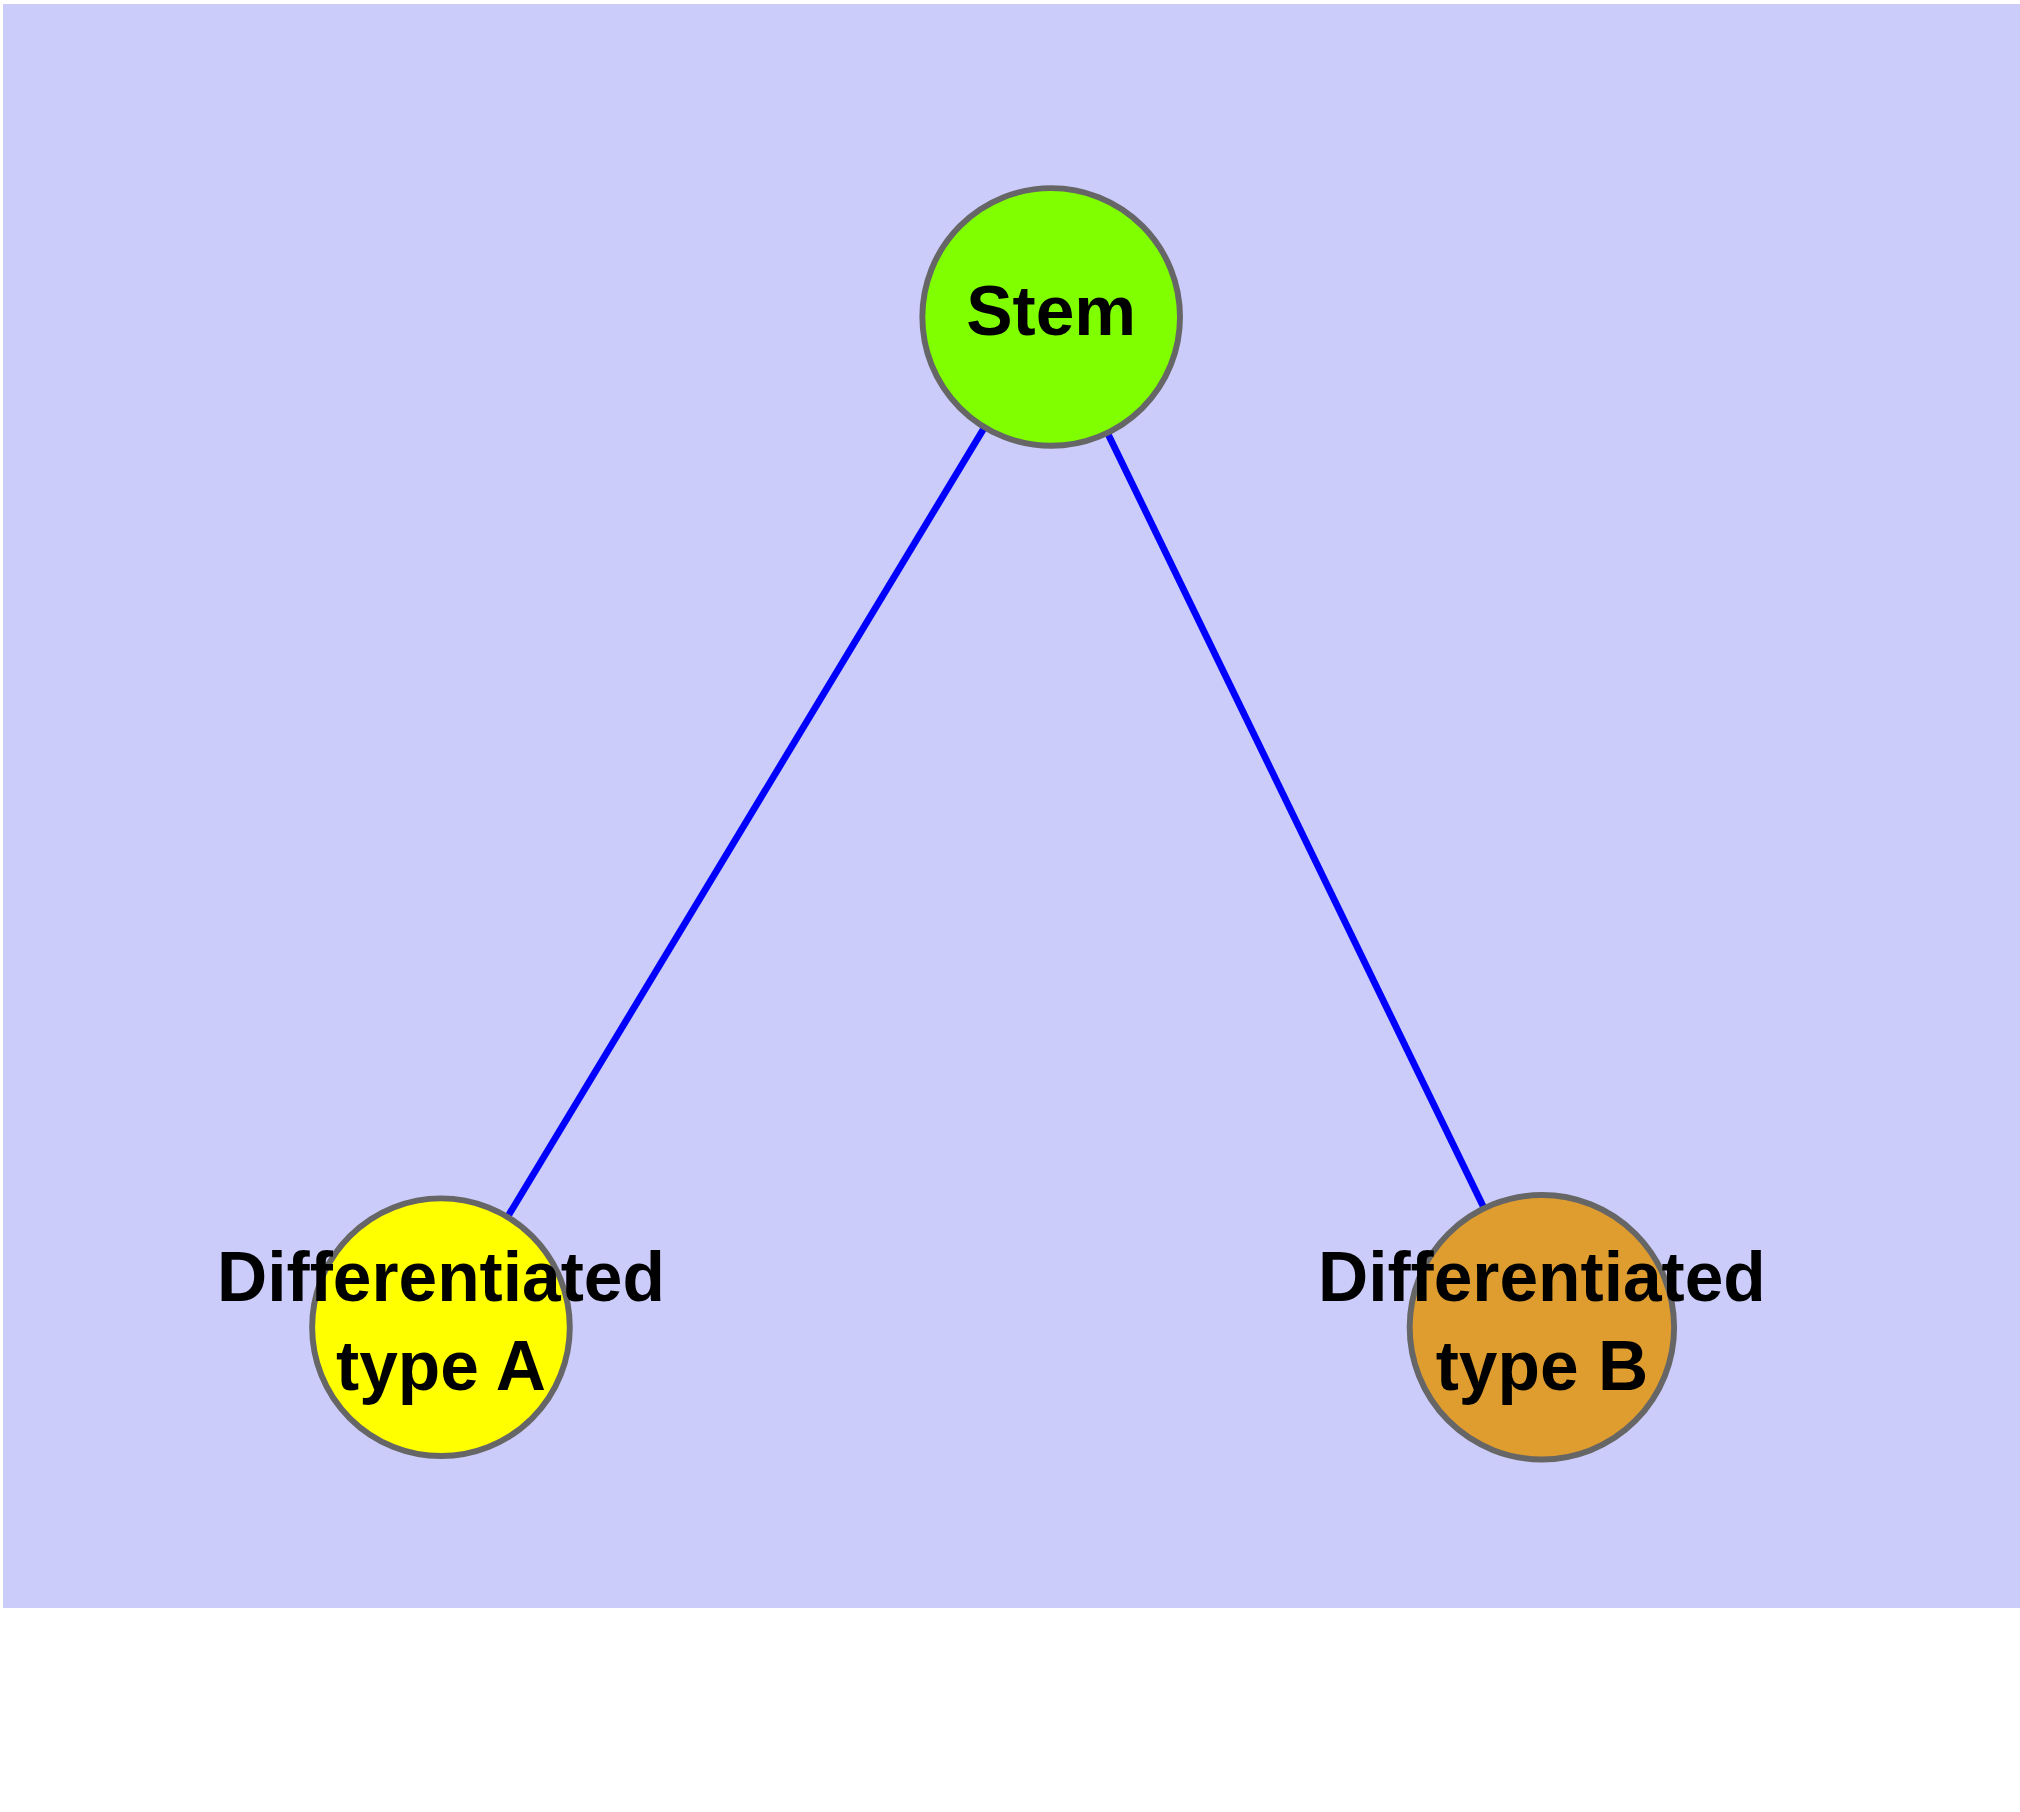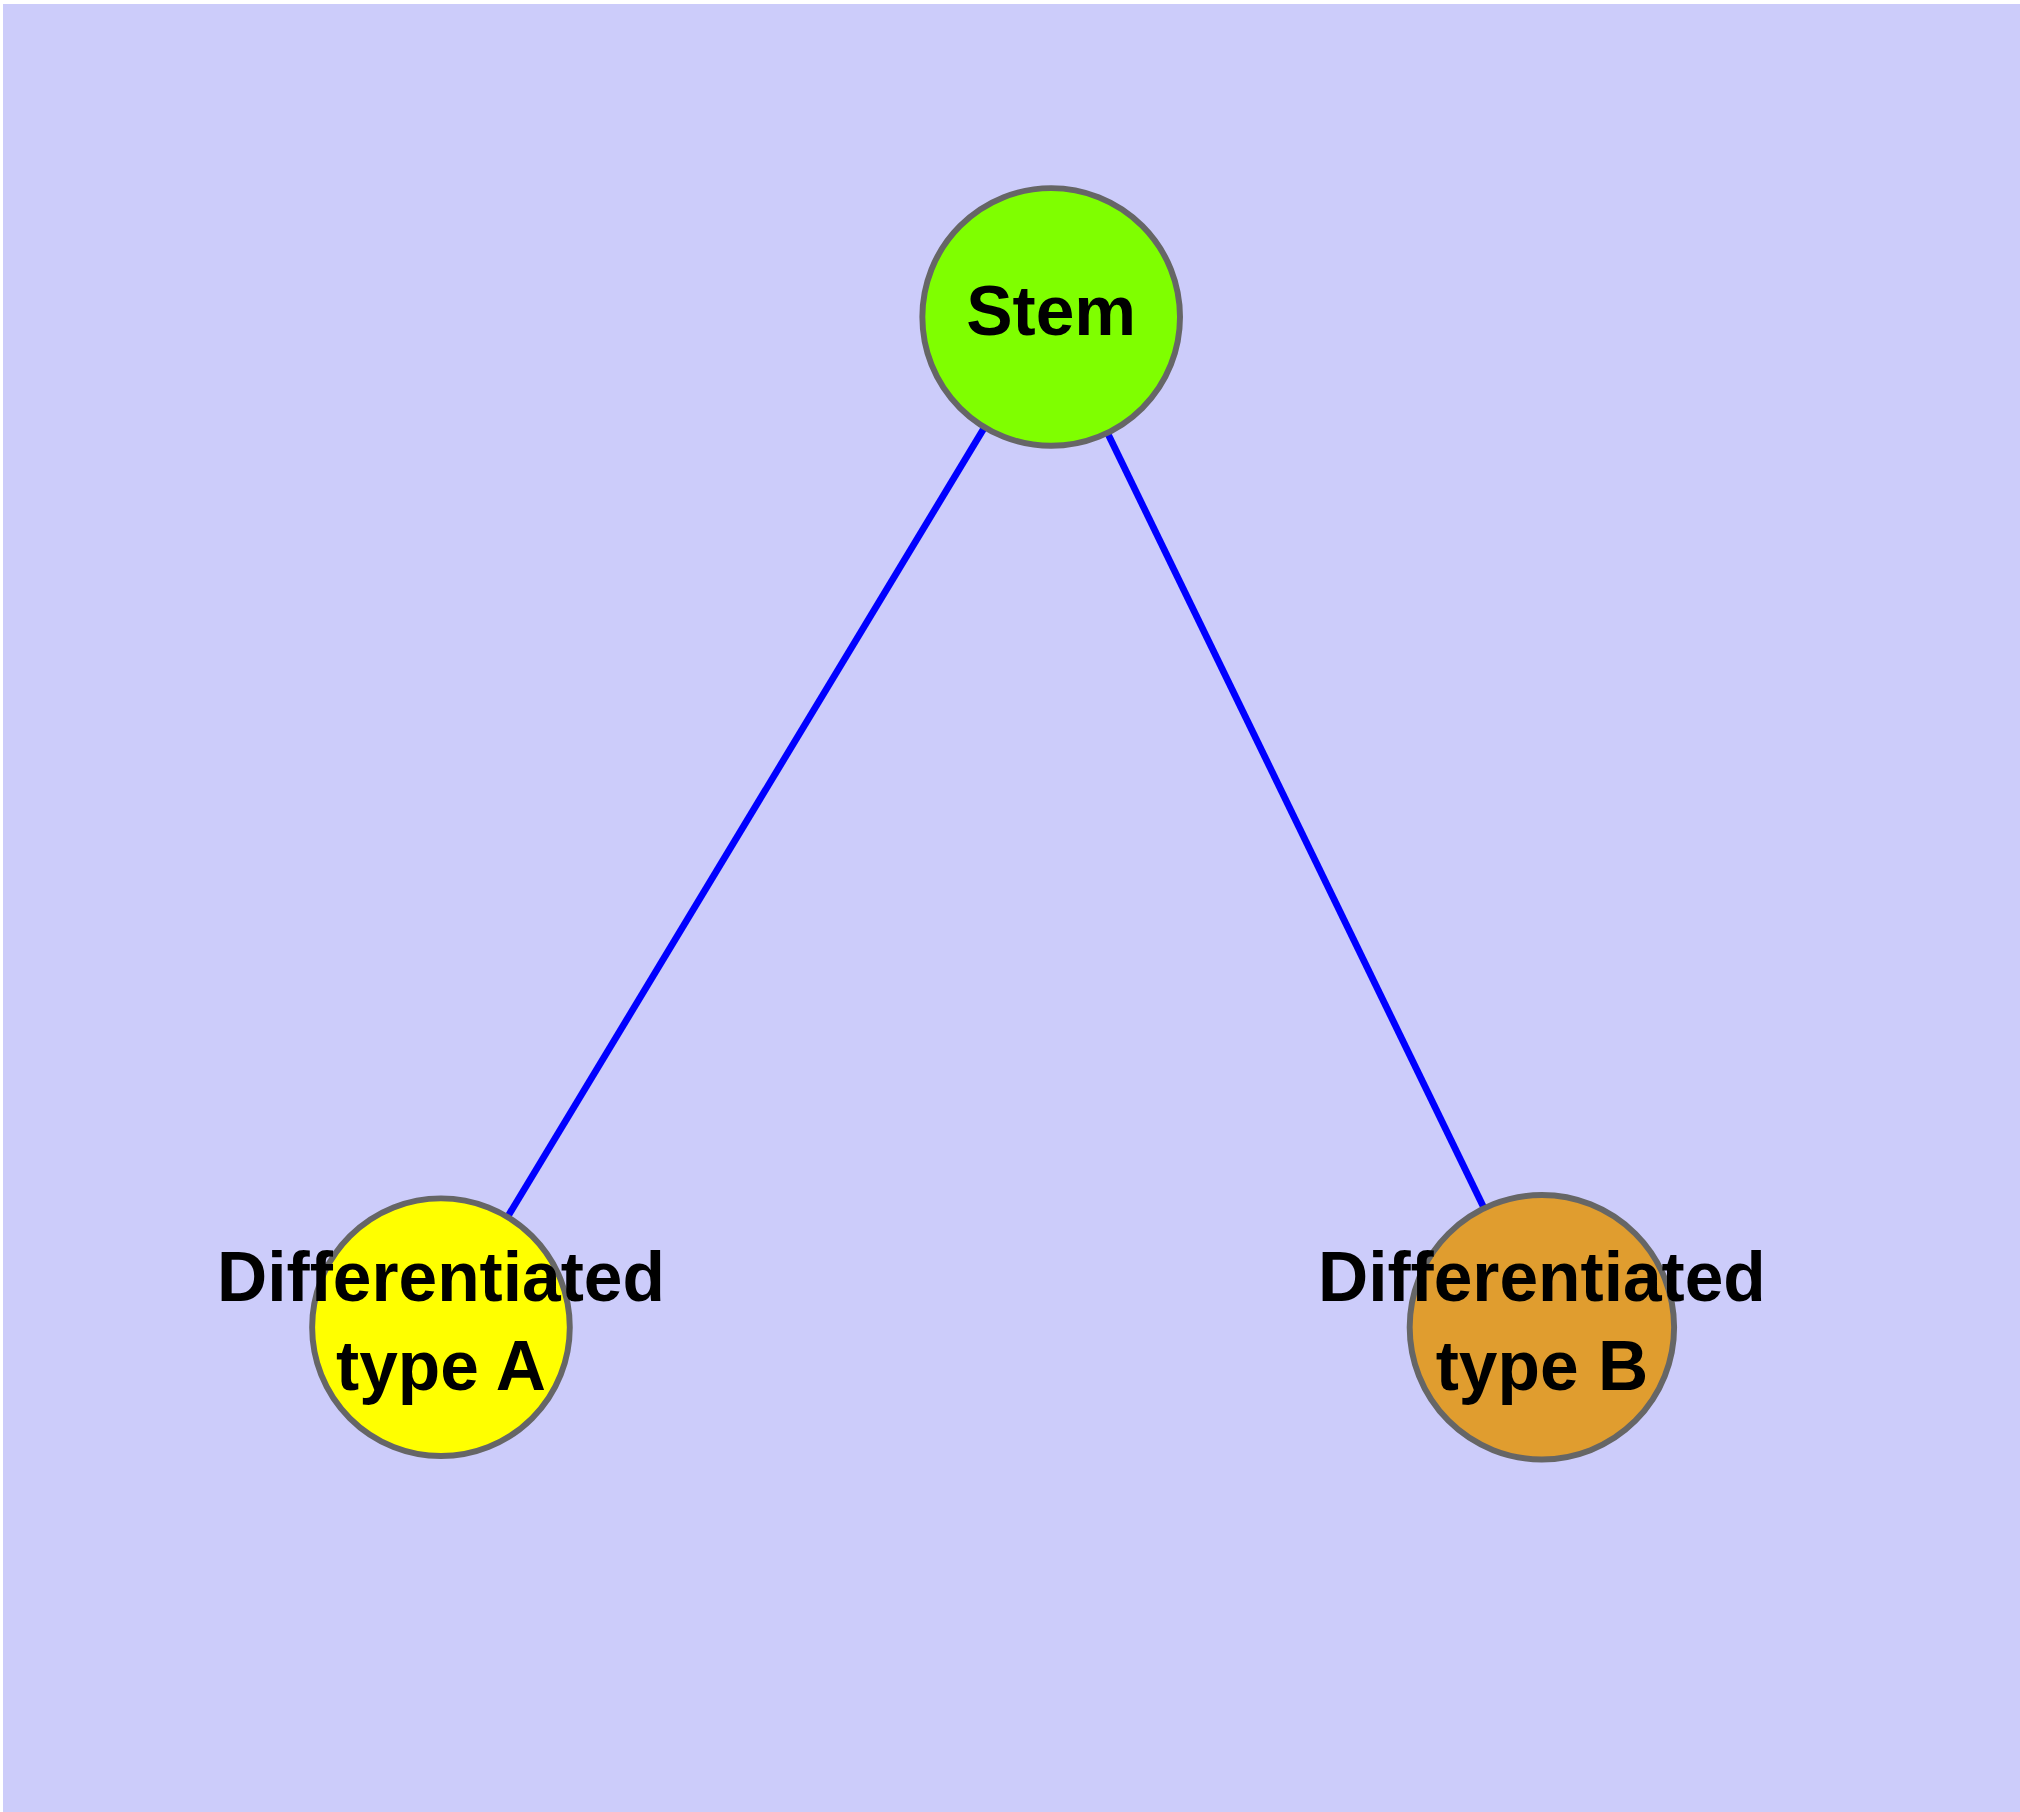--- a/index.html
+++ b/index.html
@@ -4,21 +4,21 @@
 <title>Cell Differentiation Graph</title>
 <style>
   html, body {
     margin: 0;
     padding: 0;
     background: #ffffff;
   }
   #canvas {
     position: relative;
     width: 2021px;
-    height: 1812px;
+    height: 1608px;
     background: #ffffff;
     overflow: hidden;
   }
   #plot-area {
     position: absolute;
     left: 3.4px;
     top: 4.2px;
     width: 2017px;
     height: 1808px;
     background: #ccccfa;

